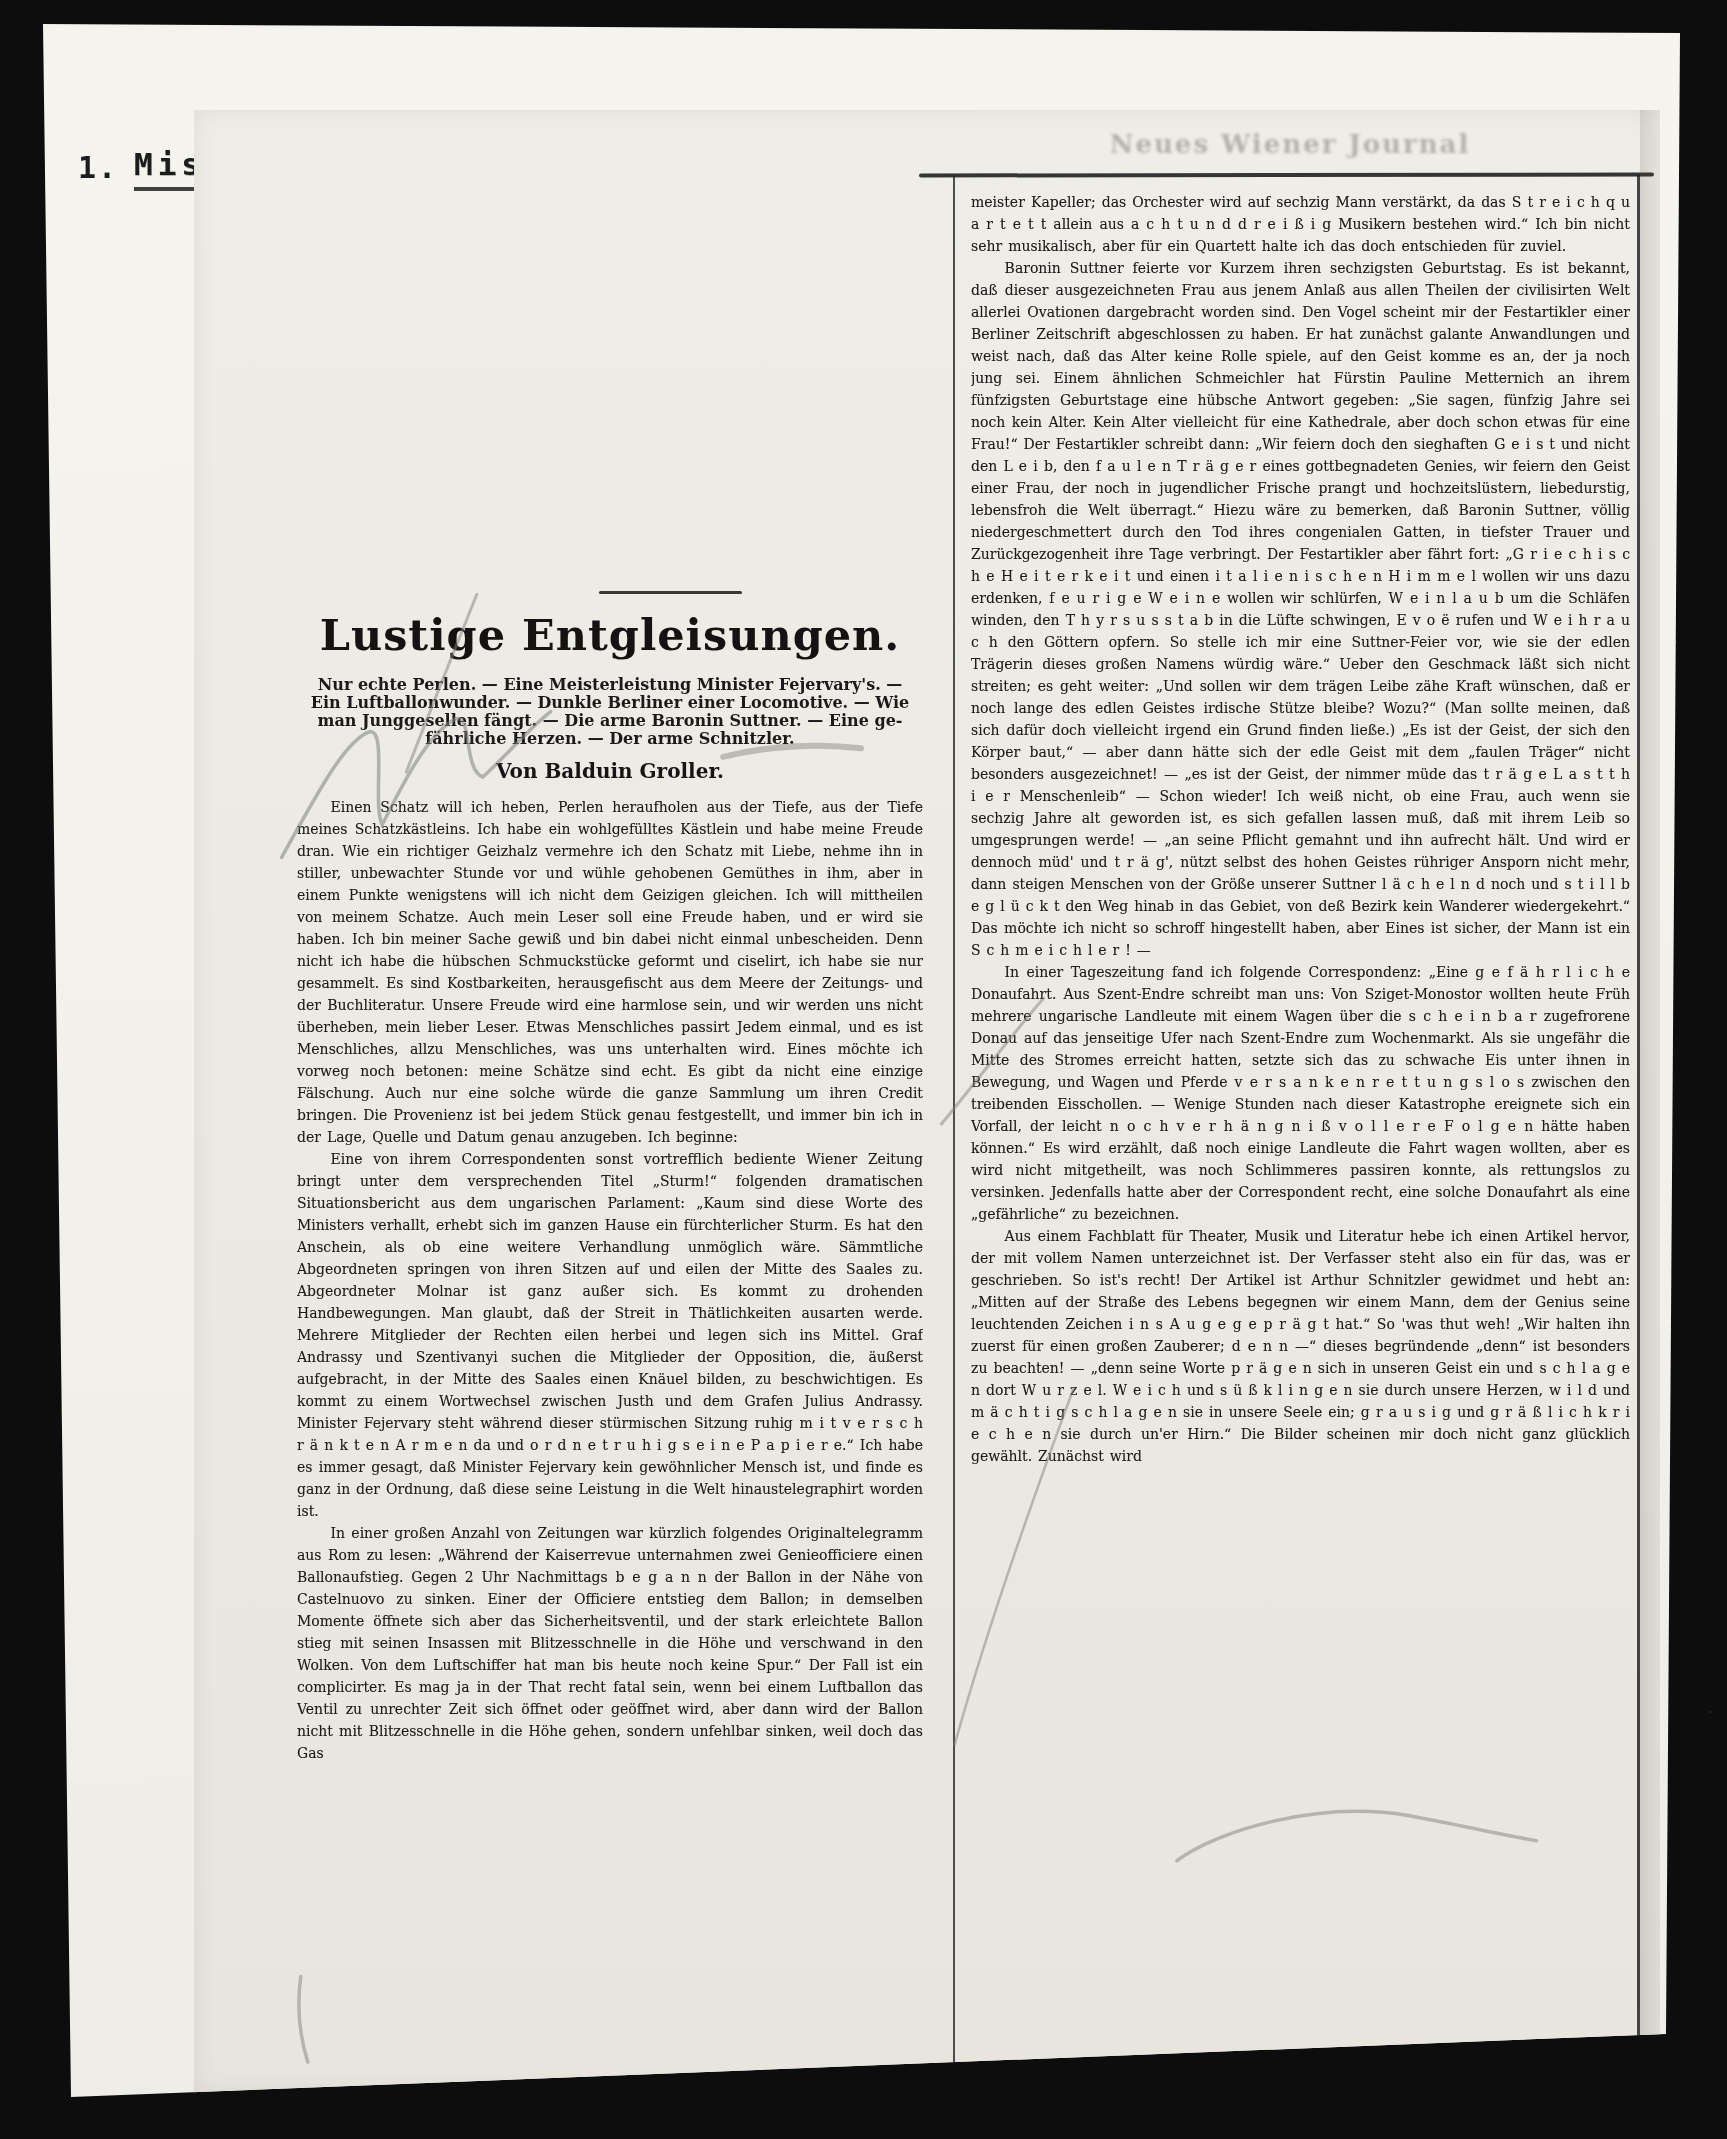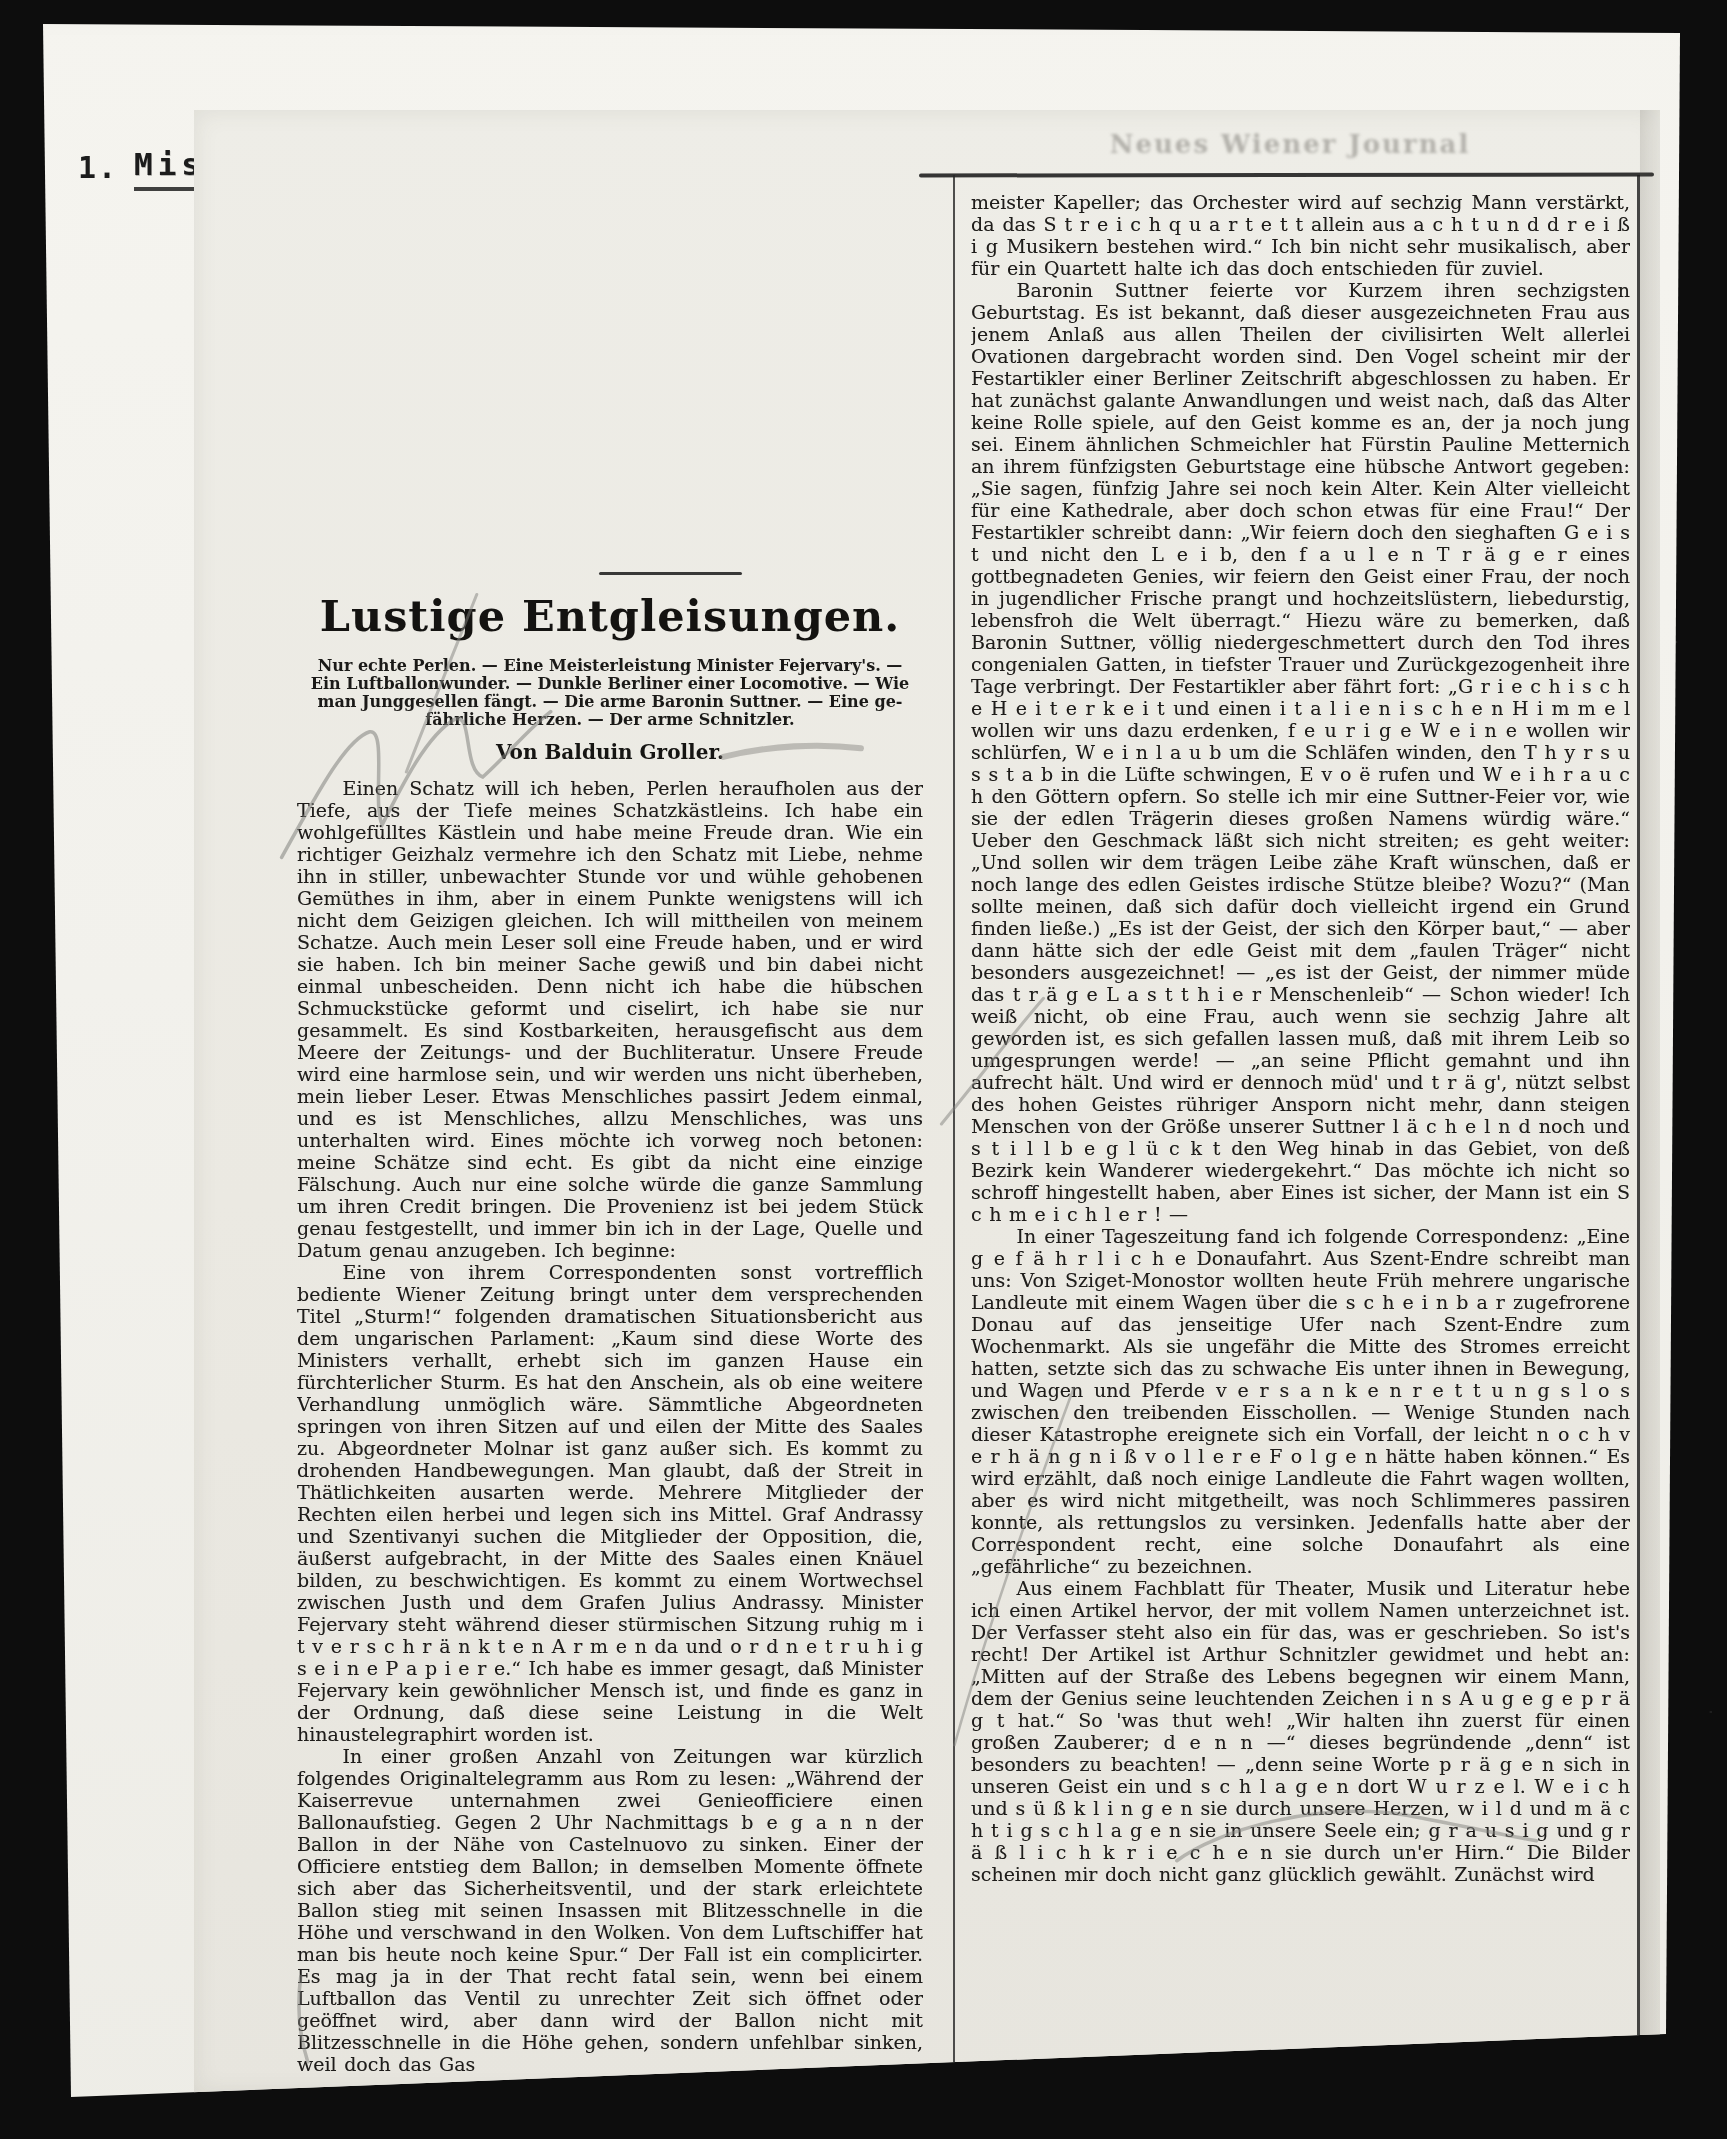--- a/index.html
+++ b/index.html
@@ -90,21 +90,21 @@
   .right-rule{
     position:absolute;left:1443px;top:65px;width:3px;bottom:0;
     background:#1f1f1f;opacity:.82;
   }
   .right-shade{
     position:absolute;left:1446px;top:0;width:20px;bottom:0;
     background:linear-gradient(90deg,rgba(90,85,75,.18),rgba(90,85,75,.02));
   }
   
   .left-col{
-    position:absolute;left:103px;top:462px;width:626px;bottom:0;
+    position:absolute;left:103px;top:481px;width:626px;bottom:0;
     overflow:hidden;
   }
   .right-col{
     position:absolute;left:777px;top:81px;width:659px;bottom:0;
     overflow:hidden;
   }
   .title-rule{
     margin:0 auto 0 302px;width:143px;height:3px;
     background:#191919;opacity:.85;border-radius:1.5px;
   }
@@ -122,21 +122,21 @@
     color:#1b1a18;
   }
   .byline{
     margin-top:11px;
     text-align:center;
     font-size:20px;font-weight:bold;
     color:#161513;
   }
   .body-text p{
     margin:0;padding:0;
-    font-size:19px;line-height:22px;
+    font-size:14px;line-height:22px;
     text-align:justify;
     text-indent:2.4em;
     word-spacing:1.5px;
     color:var(--ink,#1e1c1a);
     text-shadow:0 0 0.5px rgba(30,28,26,.35);
   }
   .body-text p + p{}
   .left-col .body-text{margin-top:13px;}
   p.noindent{text-indent:0;}
   

